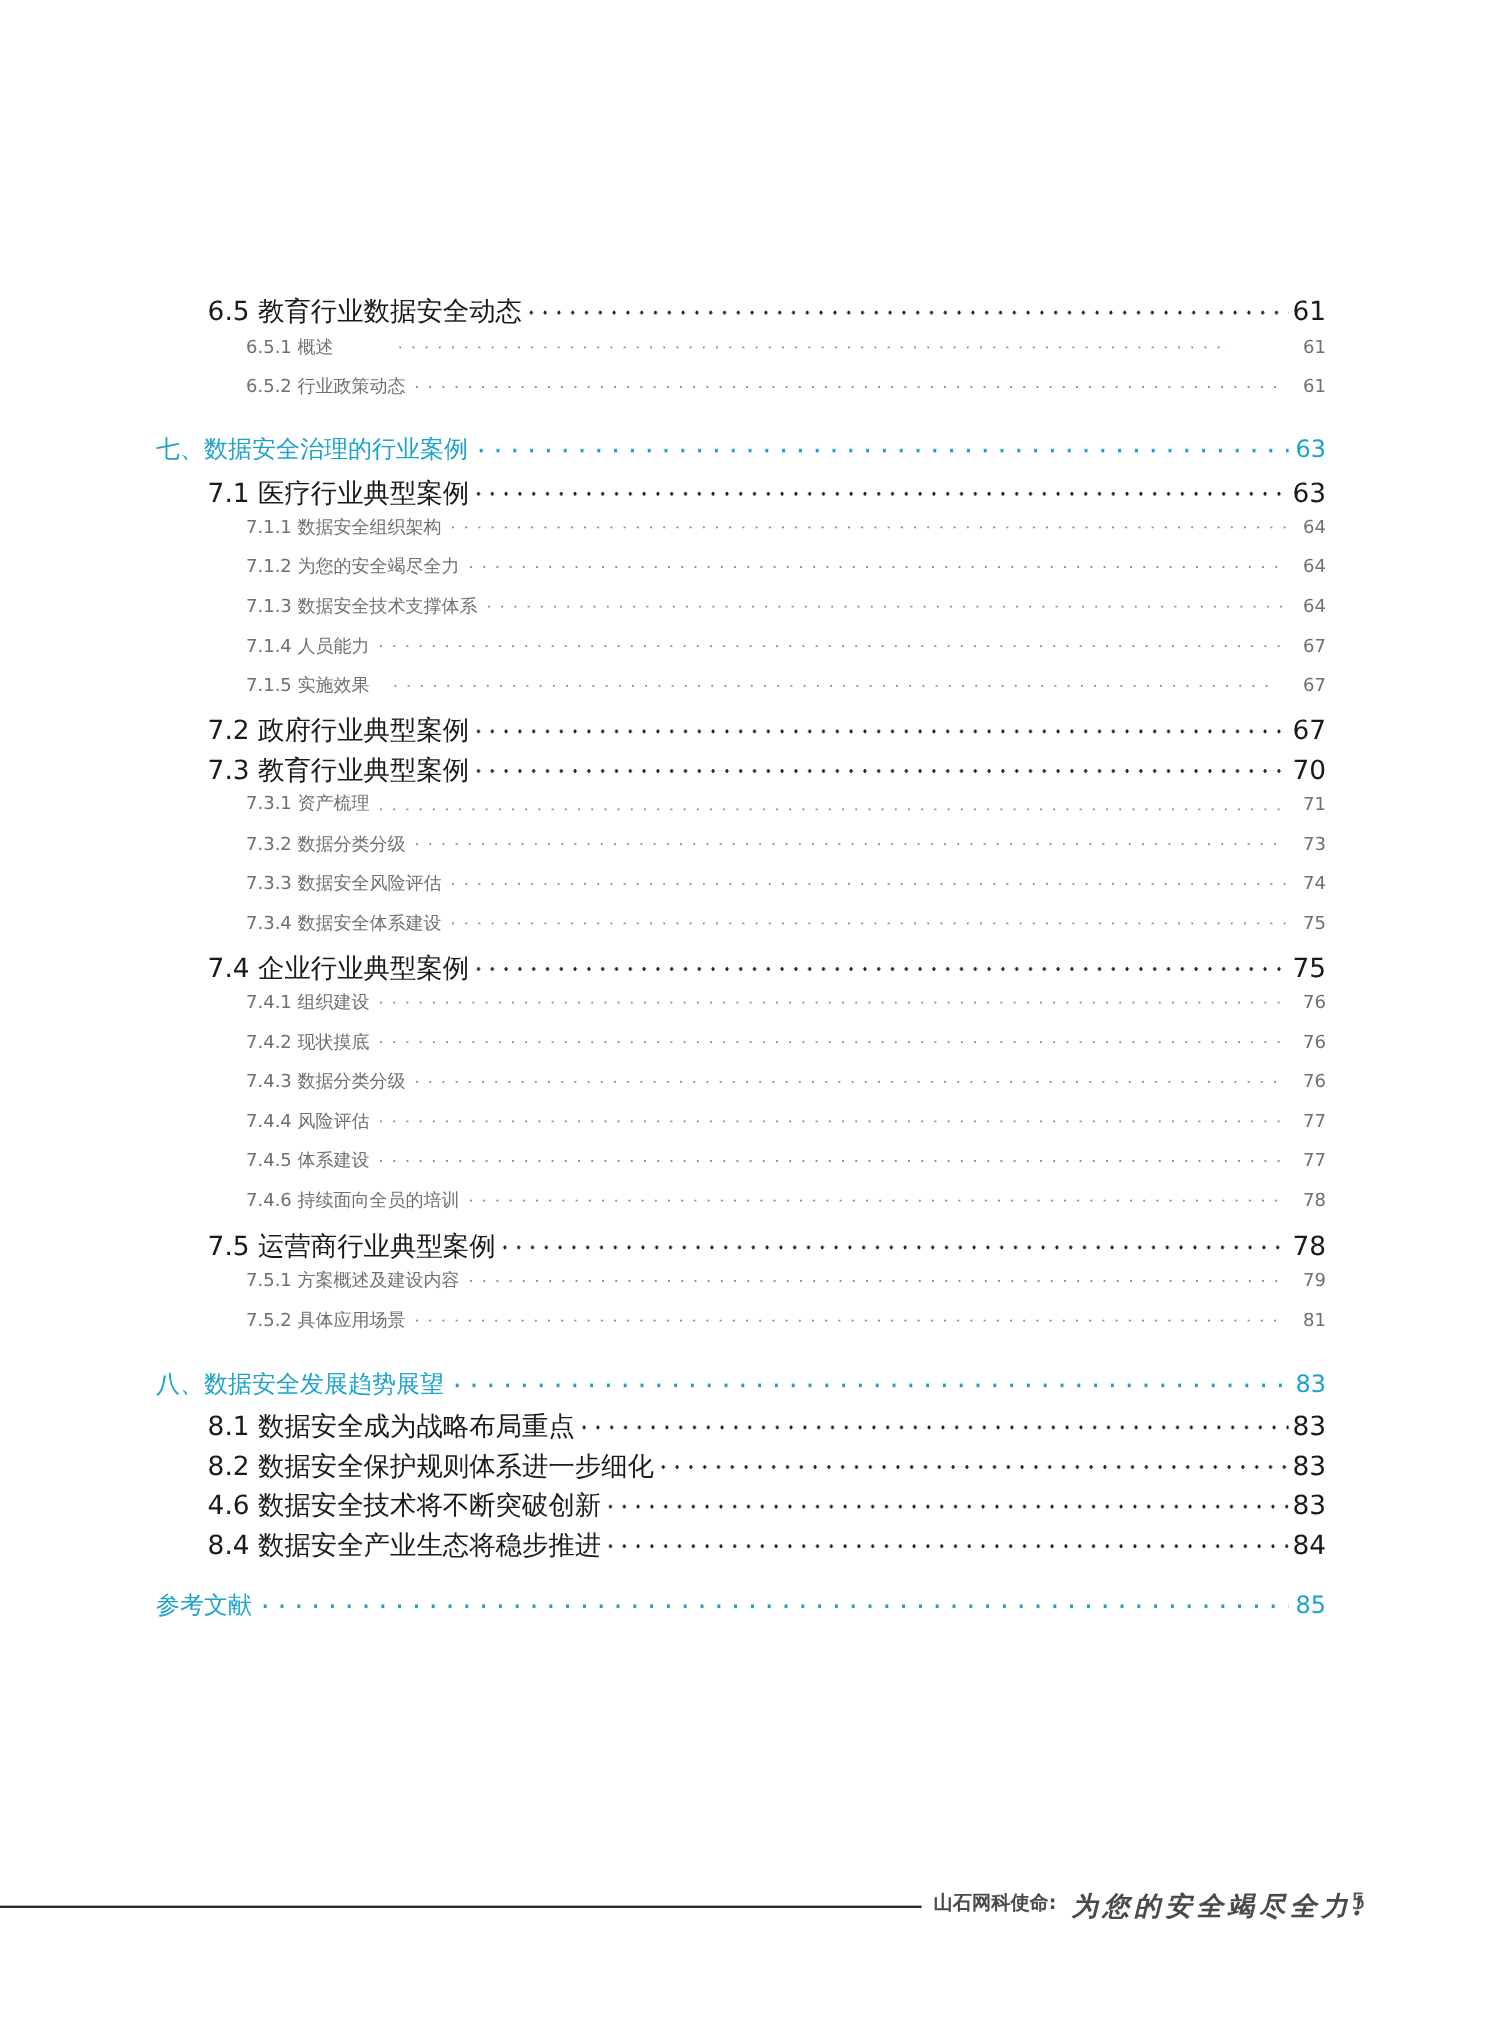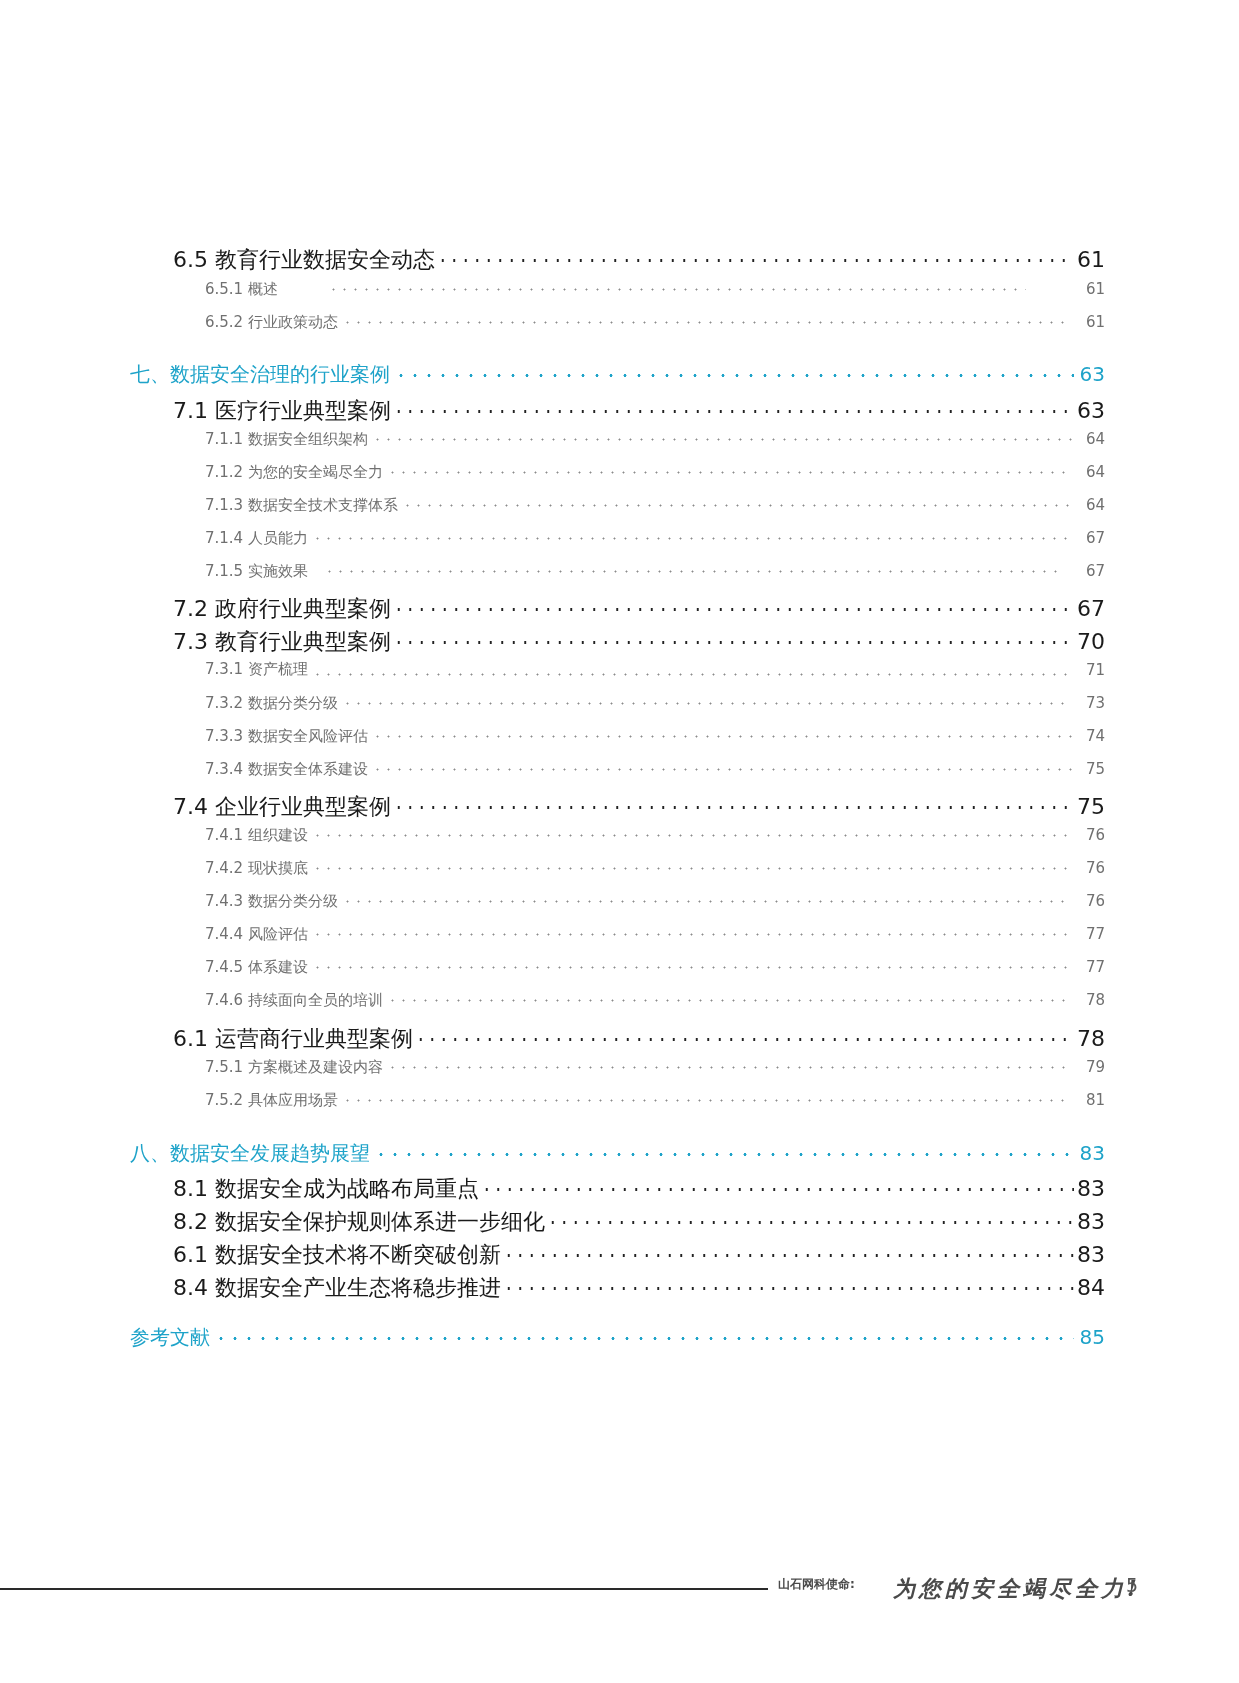--- a/index.html
+++ b/index.html
@@ -105,21 +105,21 @@
       left: 0;
       top: 1588px;
       width: 768px;
       height: 2px;
       background: #2a2a2a;
     }
     .footer-mission-label {
       position: absolute;
       left: 778px;
       top: 1576px;
-      font-size: 12px;
+      font-size: 16px;
       font-weight: bold;
       color: #4a4a4a;
       white-space: nowrap;
     }
     .footer-slogan {
       position: absolute;
       left: 893px;
       top: 1574px;
       font-size: 22px;
       font-weight: bold;
@@ -250,21 +250,21 @@
       <span class="label">7.4.5 体系建设</span>
       <span class="leader"></span>
       <span class="page">77</span>
     </a>
     <a class="toc-row lvl-subsection" style="top: 990px;">
       <span class="label">7.4.6 持续面向全员的培训</span>
       <span class="leader"></span>
       <span class="page">78</span>
     </a>
     <a class="toc-row lvl-section" style="top: 1024px;">
-      <span class="label">6.1 运营商行业典型案例</span>
+      <span class="label">7.5 运营商行业典型案例</span>
       <span class="leader"></span>
       <span class="page">78</span>
     </a>
     <a class="toc-row lvl-subsection" style="top: 1057px;">
       <span class="label">7.5.1 方案概述及建设内容</span>
       <span class="leader"></span>
       <span class="page">79</span>
     </a>
     <a class="toc-row lvl-subsection" style="top: 1090px;">
       <span class="label">7.5.2 具体应用场景</span>
@@ -280,21 +280,21 @@
       <span class="label">8.1 数据安全成为战略布局重点</span>
       <span class="leader"></span>
       <span class="page">83</span>
     </a>
     <a class="toc-row lvl-section" style="top: 1207px;">
       <span class="label">8.2 数据安全保护规则体系进一步细化</span>
       <span class="leader"></span>
       <span class="page">83</span>
     </a>
     <a class="toc-row lvl-section" style="top: 1240px;">
-      <span class="label">6.1 数据安全技术将不断突破创新</span>
+      <span class="label">4.6 数据安全技术将不断突破创新</span>
       <span class="leader"></span>
       <span class="page">83</span>
     </a>
     <a class="toc-row lvl-section" style="top: 1273px;">
       <span class="label">8.4 数据安全产业生态将稳步推进</span>
       <span class="leader"></span>
       <span class="page">84</span>
     </a>
     <a class="toc-row lvl-chapter" style="top: 1324px;">
       <span class="label">参考文献</span>

